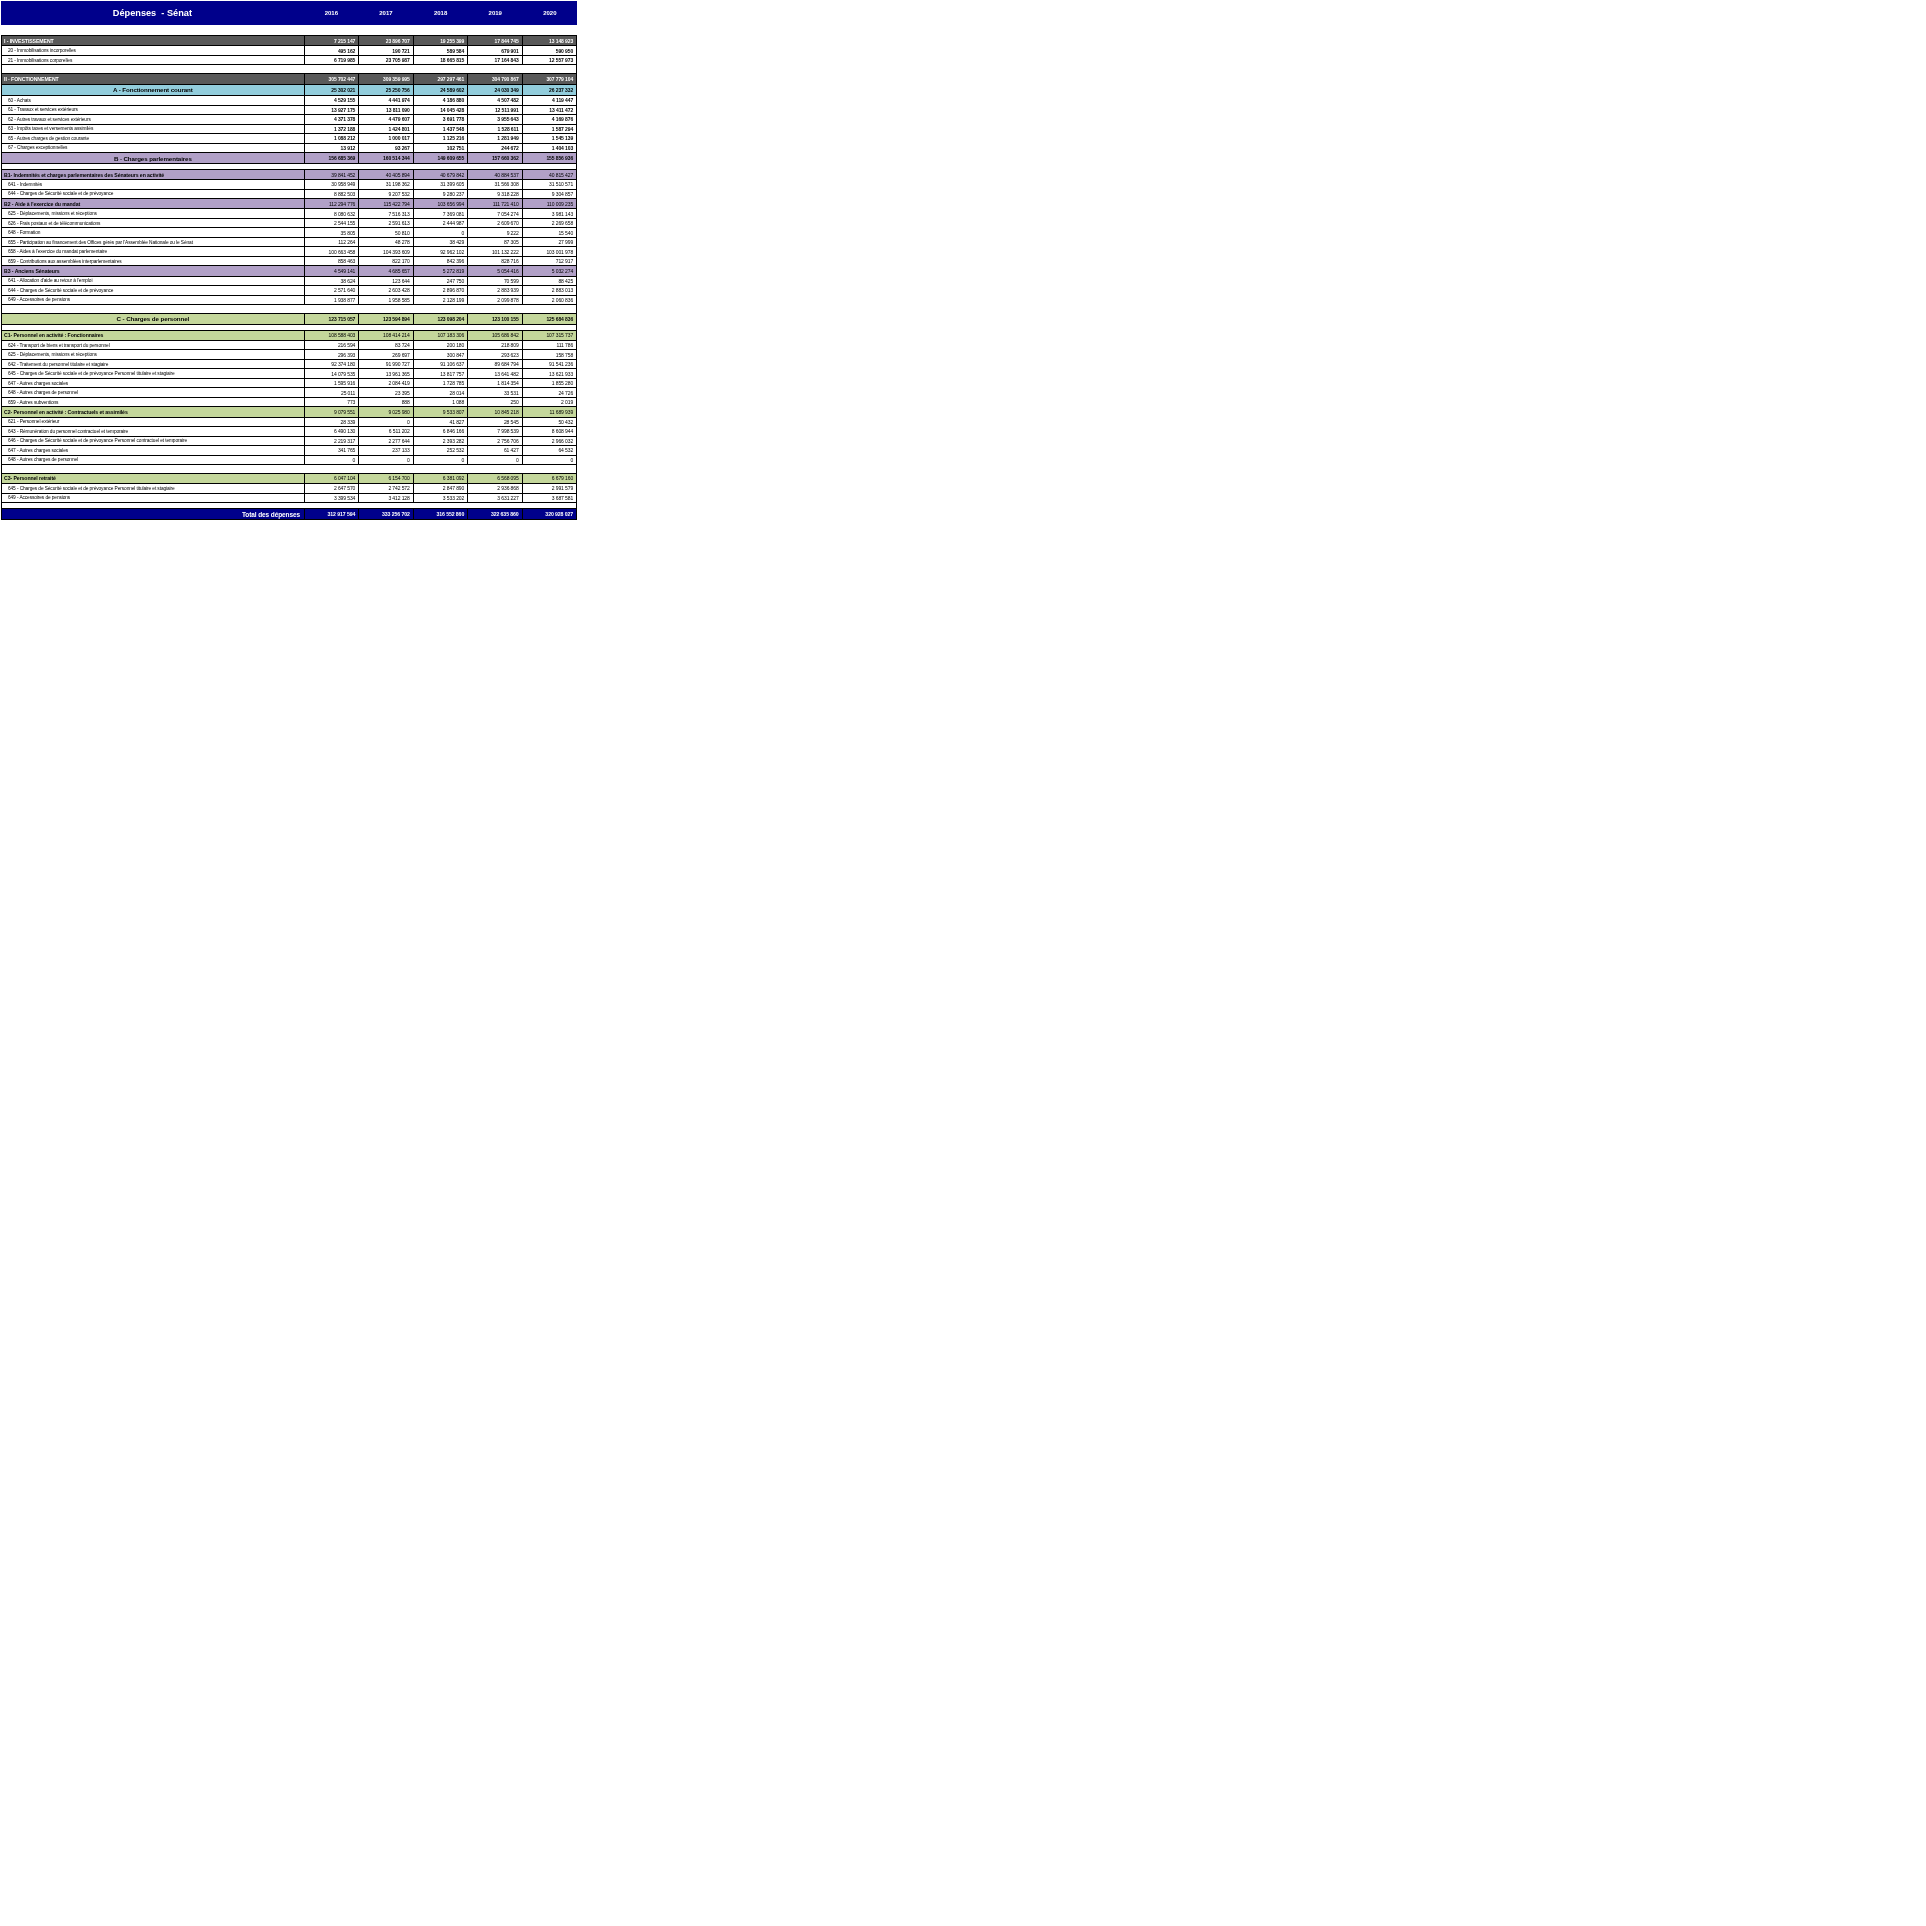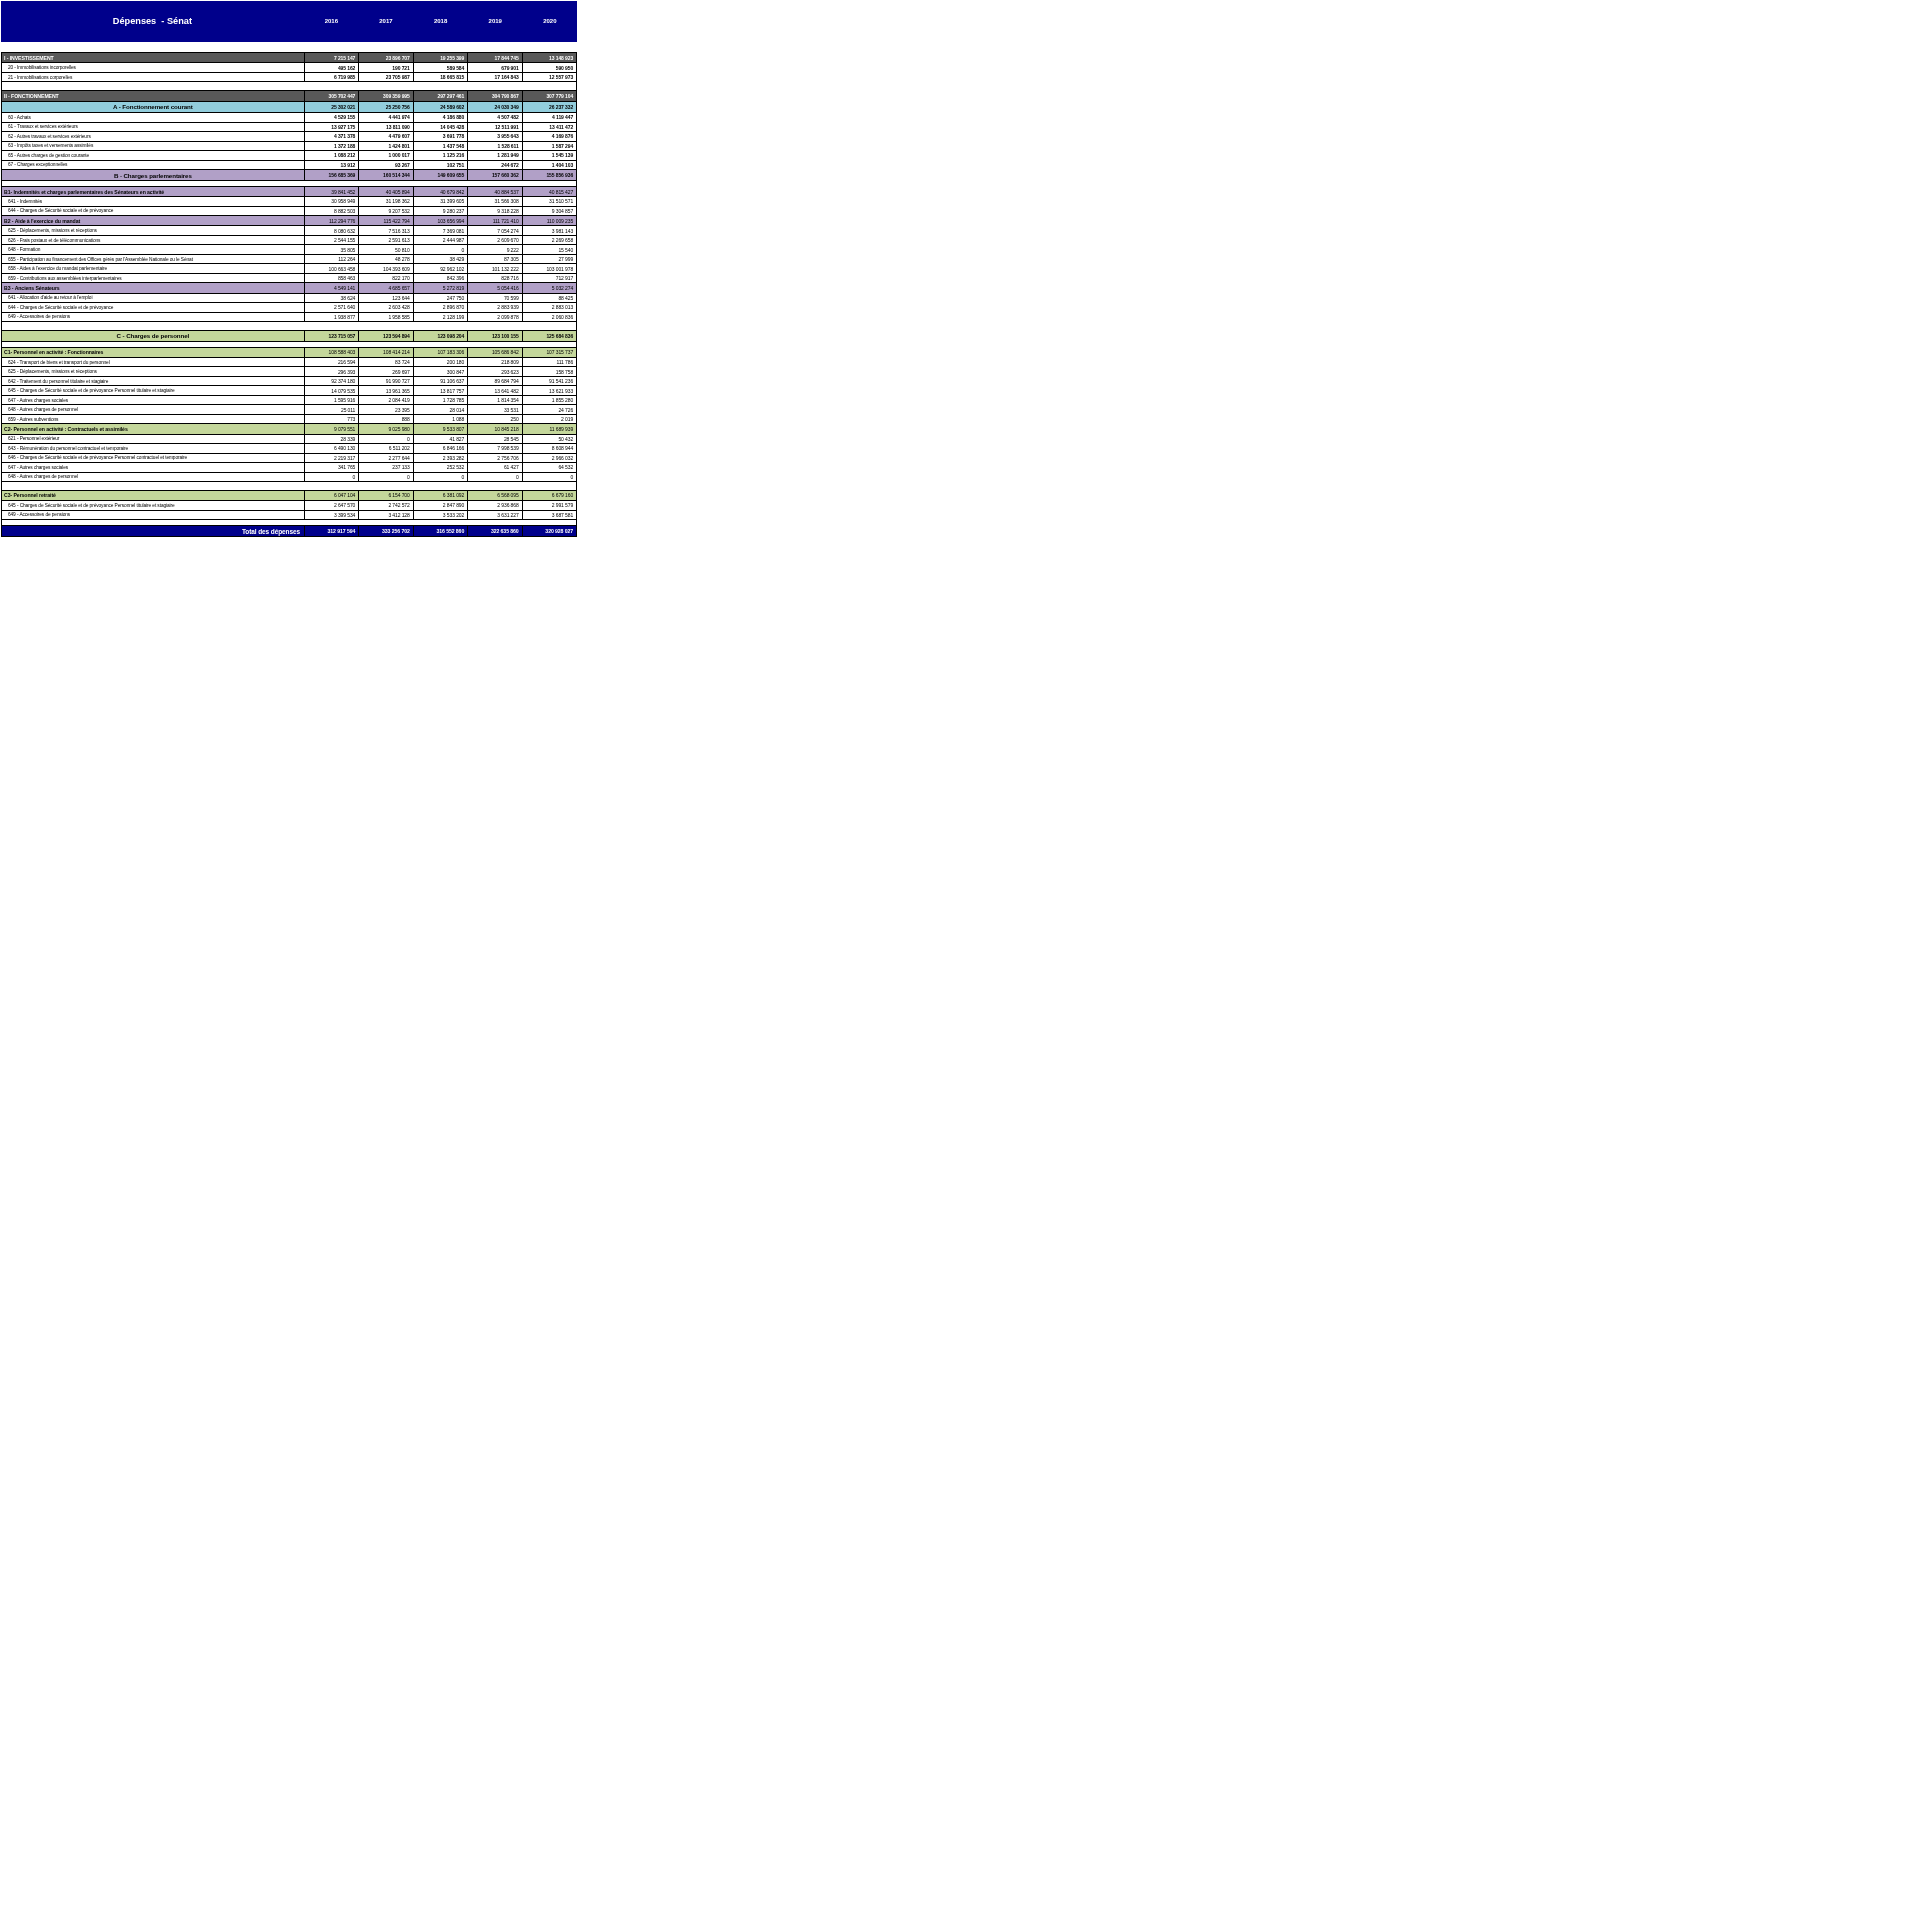--- a/index.html
+++ b/index.html
@@ -1,20 +1,20 @@
 <!DOCTYPE html>
 <html style="font-size:6.2px"><head>
 <meta charset="utf-8">
 <style>
   html,body{margin:0;padding:0;background:#ffffff;}
   body{width:578px;font-family:"Liberation Sans", sans-serif;-webkit-font-smoothing:antialiased;}
   .page{padding:0.8px 0.8px 0 0.8px;}
 
   
-  .titlebar{display:flex;background:#00008B;height:41px;align-items:center;}
+  .titlebar{display:flex;background:#00008B;height:24px;align-items:center;}
   .titlebar .t{flex:0 0 52.6%;text-align:center;color:#fff;font-weight:bold;font-size:9.2px;letter-spacing:0;white-space:pre;}
   .titlebar .y{flex:1;text-align:center;color:#fff;font-weight:bold;font-size:6px;}
   .gap-under-title{height:10px;background:#fff;}
 
   
   #table-body{border-left:0.8px solid #000;border-right:0.8px solid #000;border-bottom:1.2px solid #000;}
   .row{display:flex;align-items:stretch;border-top:1.2px solid #000;background:#fff;}
   .lbl{flex:0 0 52.6%;display:flex;align-items:center;padding-left:6.2px;box-sizing:border-box;
        font-size:4.8px;letter-spacing:-0.1px;color:#000;}
   .val{flex:1;display:flex;align-items:center;justify-content:flex-end;padding-right:3.1px;

